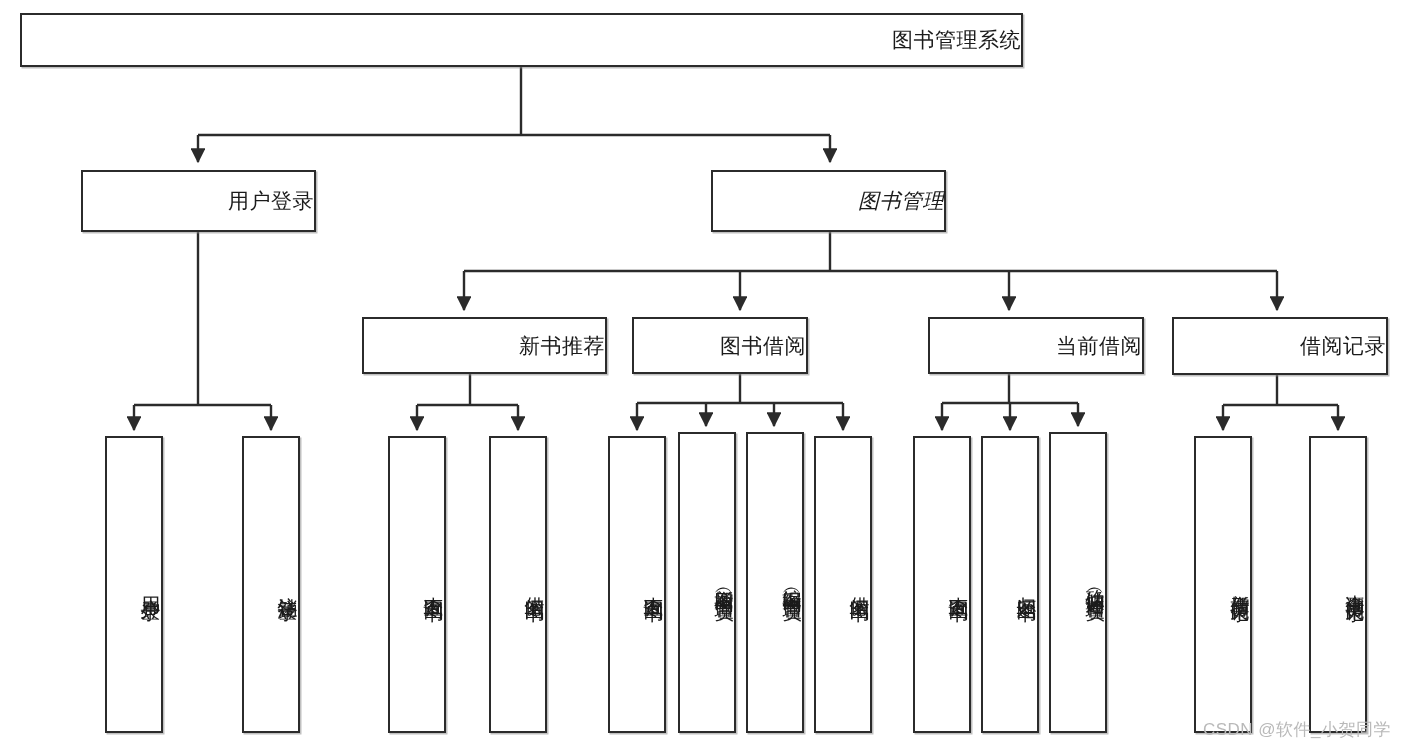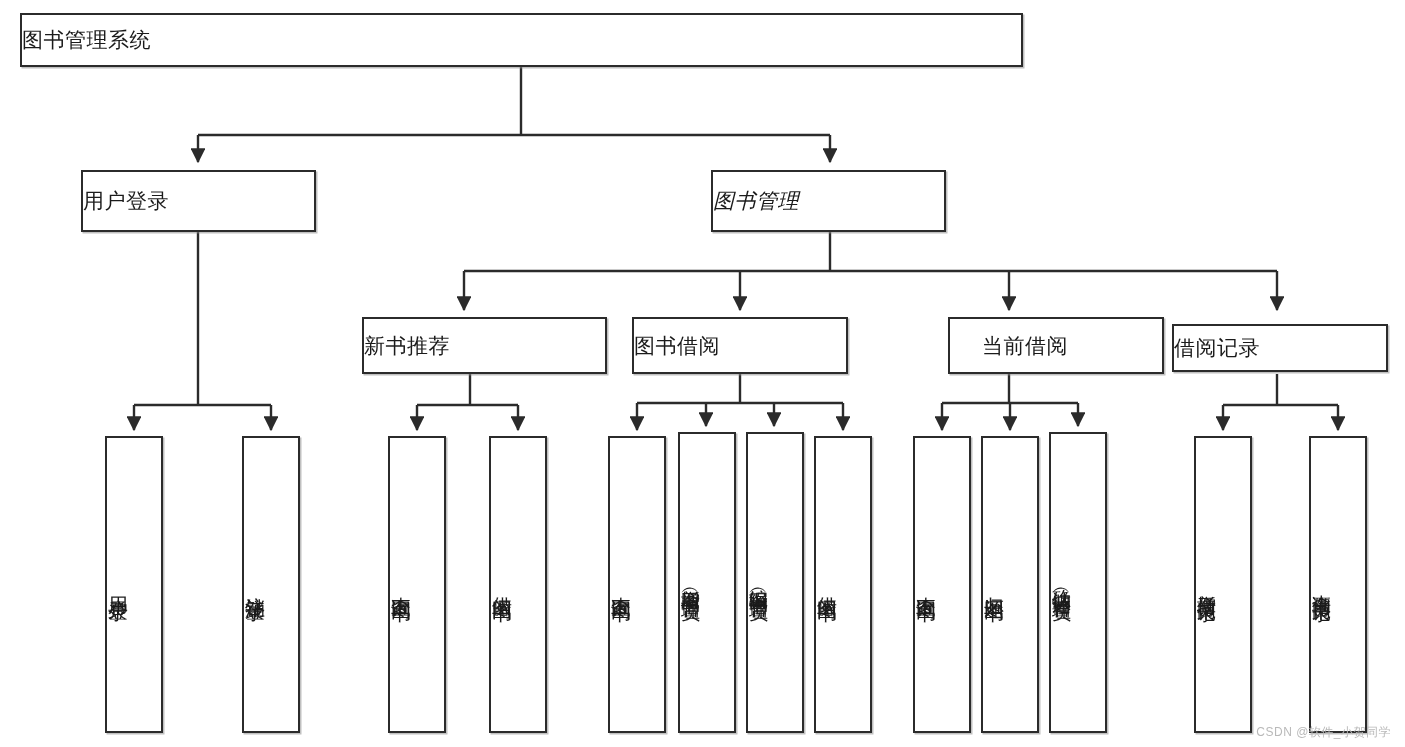--- a/index.html
+++ b/index.html
@@ -26,21 +26,21 @@
     pointer-events: none;
   }
   .node {
     position: absolute;
     box-sizing: border-box;
     background: #ffffff;
     border: 2.2px solid #2b2b2b;
     box-shadow: 1.5px 1.5px 0 0 rgba(140,140,140,0.55);
     display: flex;
     align-items: center;
-    justify-content: flex-start;
+    justify-content: flex-end;
     color: #1b1b1b;
   }
   .node.h {
     
     font-size: 21px;
     letter-spacing: 0.5px;
   }
   .node.v {
     
     font-size: 20px;
@@ -53,21 +53,21 @@
     white-space: nowrap;
     display: block;
   }
   .node .label {
     white-space: nowrap;
   }
   #watermark {
     position: absolute;
     right: 14px;
     bottom: 6px;
-    font-size: 12px;
+    font-size: 17px;
     color: #b9b9b9;
     letter-spacing: 0.5px;
     white-space: nowrap;
   }
 </style>
 </head>
 <body>
 
 <div id="stage">
 
@@ -130,29 +130,29 @@
   </div>
 
   <div class="node h" style="left:711px; top:170px; width:235px; height:62px;font-style:italic;">
     <span class="label">图书管理</span>
   </div>
 
   <div class="node h" style="left:362px; top:317px; width:245px; height:57px;">
     <span class="label">新书推荐</span>
   </div>
 
-  <div class="node h" style="left:632px; top:317px; width:216px; height:57px;">
+  <div class="node h" style="left:632px; top:317px; width:176px; height:57px;">
     <span class="label">图书借阅</span>
   </div>
 
-  <div class="node h" style="left:948px; top:317px; width:216px; height:57px;padding-left:32px;">
+  <div class="node h" style="left:928px; top:317px; width:216px; height:57px;padding-left:32px;">
     <span class="label">当前借阅</span>
   </div>
 
-  <div class="node h" style="left:1172px; top:324px; width:216px; height:48px;">
+  <div class="node h" style="left:1172px; top:317px; width:216px; height:58px;">
     <span class="label">借阅记录</span>
   </div>
 
   <div class="node v" style="left:105px; top:436px; width:58px; height:297px;">
     <span class="vtext">用户登录</span>
   </div>
 
   <div class="node v" style="left:242px; top:436px; width:58px; height:297px;">
     <span class="vtext">注销登录</span>
   </div>

